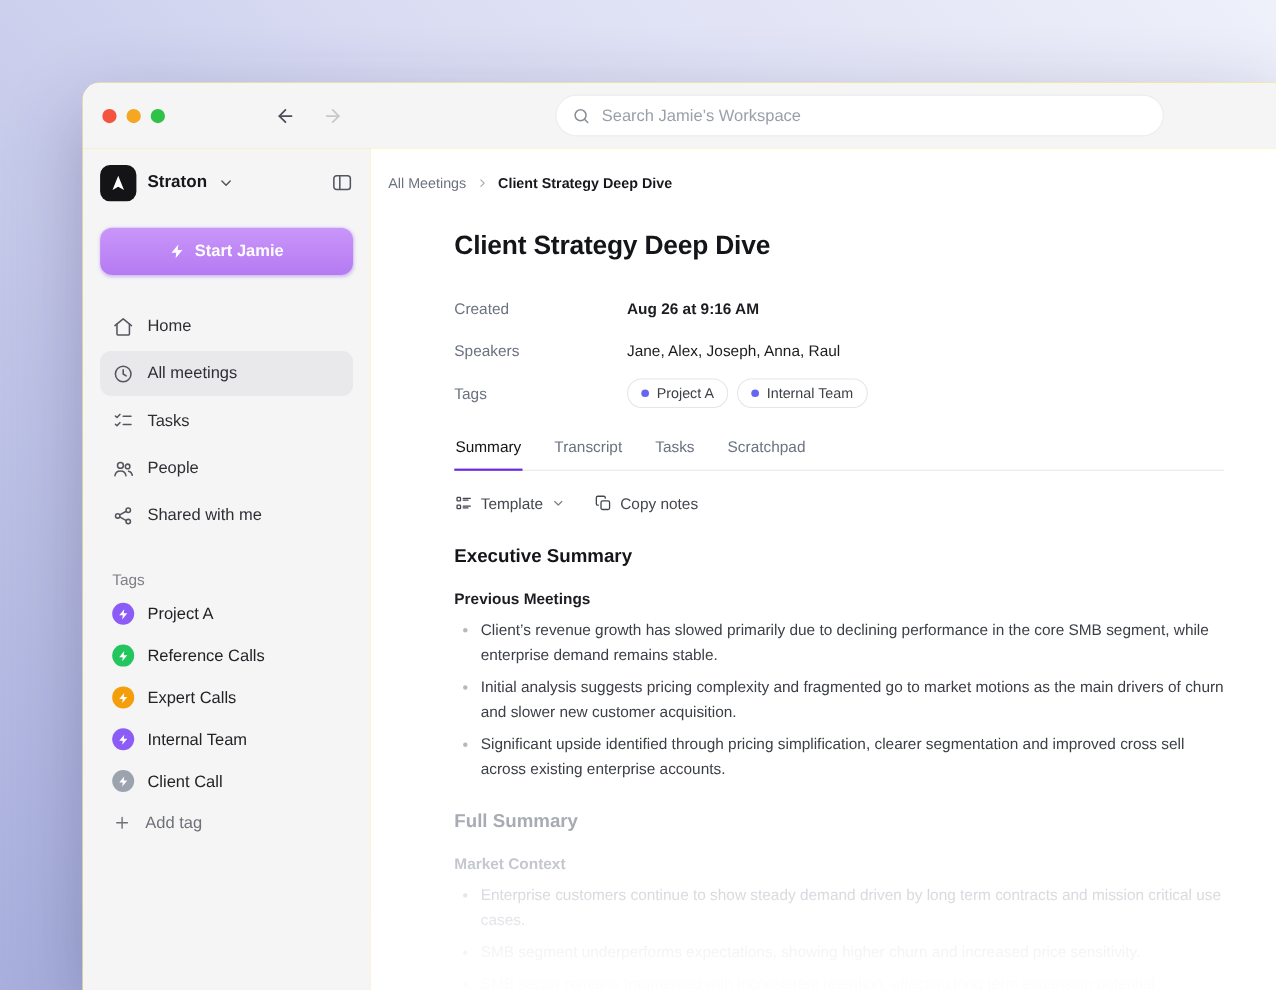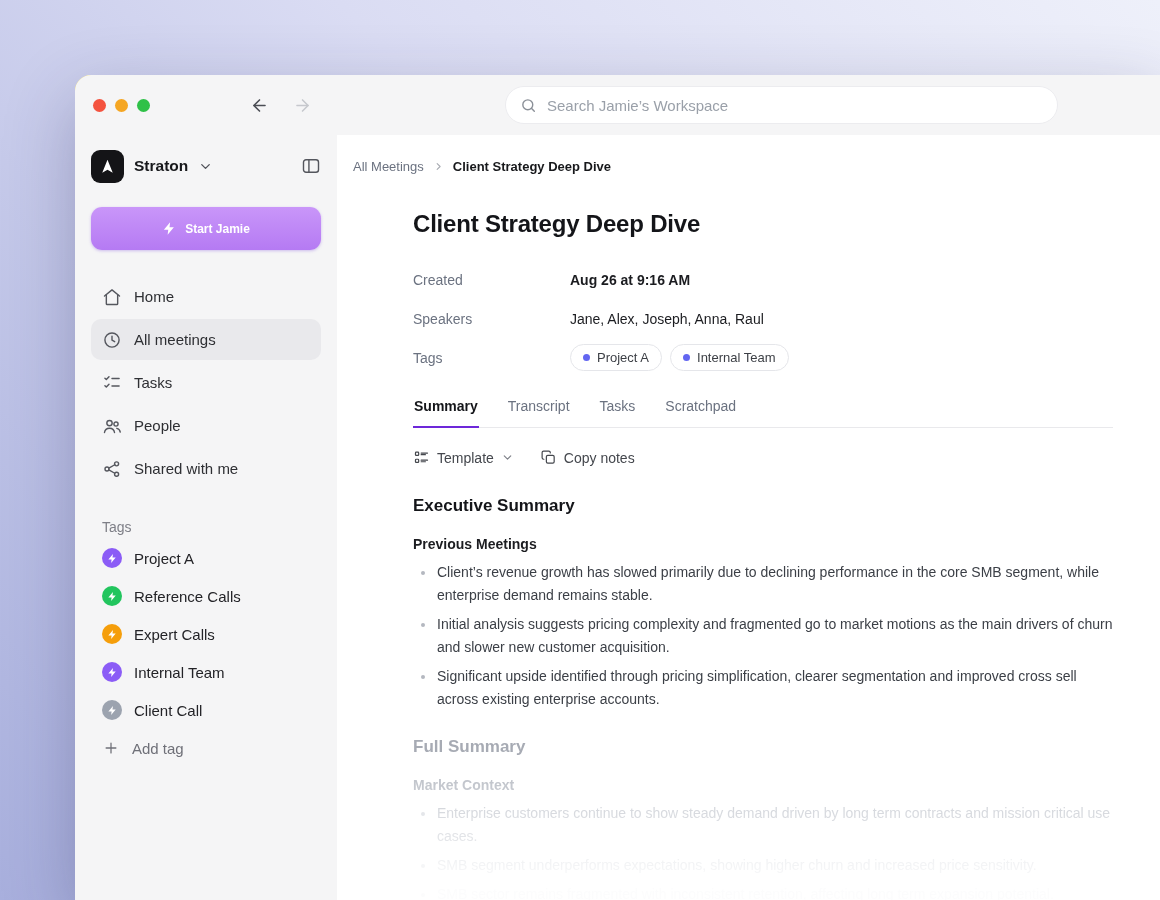--- a/index.html
+++ b/index.html
@@ -50,21 +50,21 @@
     display:flex; align-items:center; justify-content:center; }
   .ws-logo svg { width:17px; height:17px; }
   .ws-name { font-size:15.5px; font-weight:700; color:#17181b; }
   .ws-chev { color:#54565d; } .ws-chev svg { width:15px; height:15px; }
   .panel-icon { margin-left:auto; color:#54565d; } .panel-icon svg { width:20px; height:20px; }
 
   .start-btn {
     margin-top:18px; height:43px; width:100%; border:none; border-radius:11px;
     background:linear-gradient(180deg,#c留purple 0%,#b77cf3 100%);
     background:linear-gradient(180deg,#c996f9 0%,#b57af3 100%);
-    color:#fff; font-size:12px; font-weight:700;
+    color:#fff; font-size:15px; font-weight:700;
     display:flex; align-items:center; justify-content:center; gap:8px; cursor:pointer;
     box-shadow:0 1px 3px rgba(130,80,220,.35);
   }
   .start-btn svg { width:15px; height:15px; }
 
   .nav { margin-top:26px; display:flex; flex-direction:column; gap:2px; }
   .nav-item {
     height:41px; display:flex; align-items:center; gap:12px; padding:0 11px;
     border-radius:10px; font-size:15px; color:#2e2f33; cursor:pointer;
   }
@@ -96,21 +96,21 @@
   .meta-value { color:#1b1c20; }
   .meta-value.strong { font-weight:700; }
   .pills { display:flex; gap:8px; }
   .pill { height:27px; display:flex; align-items:center; gap:7px; padding:0 12px;
     border:1px solid #e5e6ea; border-radius:14px; font-size:13px; color:#3c3f45;
     background:#fff; cursor:pointer; }
   .pill-dot { width:7px; height:7px; border-radius:50%; }
 
   .tabs { margin-top:12px; display:flex; gap:28px; border-bottom:1px solid #e9e9ec; }
   .tab { padding:9px 1px 12px; font-size:14px; color:#6b7280; cursor:pointer; }
-  .tab.active { color:#141519; font-weight:700; border-bottom:2px solid #6d28d9; margin-bottom:-1px;text-align:center; }
+  .tab.active { color:#141519; font-weight:400; border-bottom:2px solid #6d28d9; margin-bottom:-1px;text-align:center; }
 
   .toolbar { margin-top:21px; display:flex; align-items:flex-start; gap:26px; }
   .tool-btn { display:flex; align-items:center; gap:7px; font-size:14px; color:#44474d; cursor:pointer; background:none; border:none; font-family:inherit; }
   .tool-btn svg.ic { width:17px; height:17px; }
   .tool-btn svg.chev { width:13px; height:13px; color:#7c7f86; }
 
   .exec-heading { margin-top:30px; font-size:17px; font-weight:700; color:#141519; }
   .sub-heading { margin-top:20px; font-size:14px; font-weight:700; color:#1c1d21; }
   ul.bullets { list-style:none; margin-top:9px; }
   ul.bullets li { position:relative; padding-left:24px; font-size:14px; line-height:23px; color:#3b3f46; margin-bottom:6px; }

